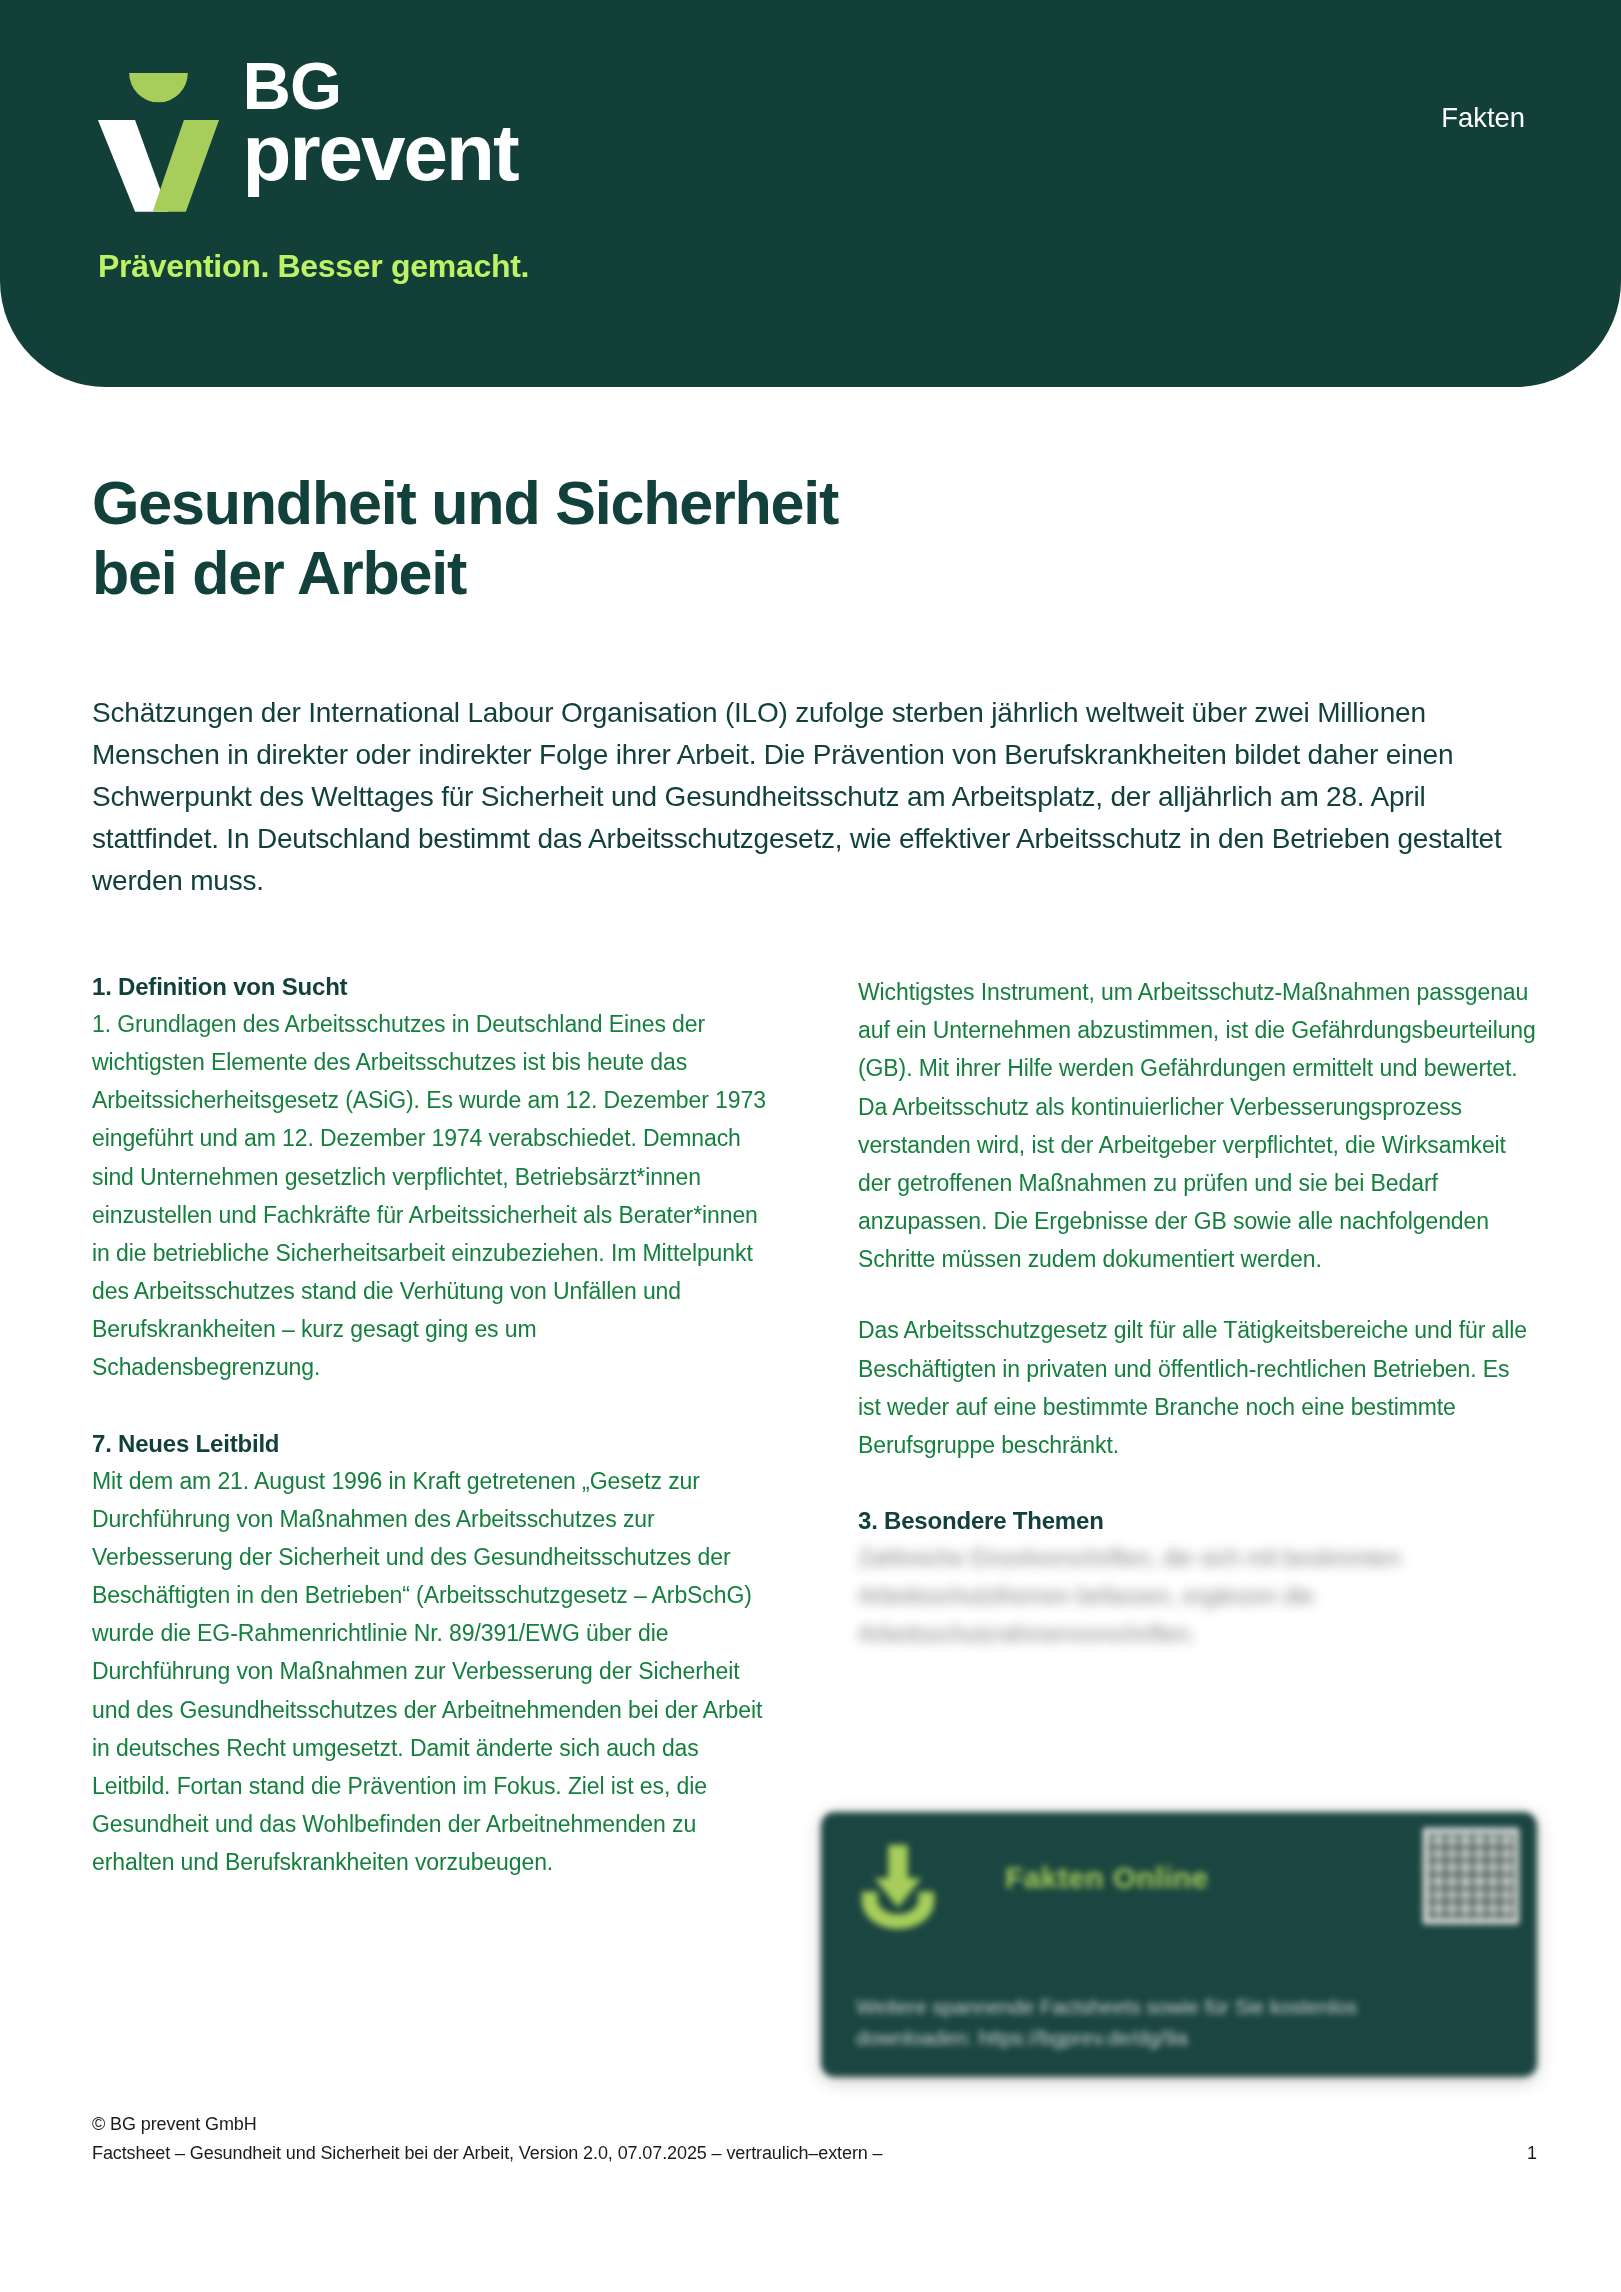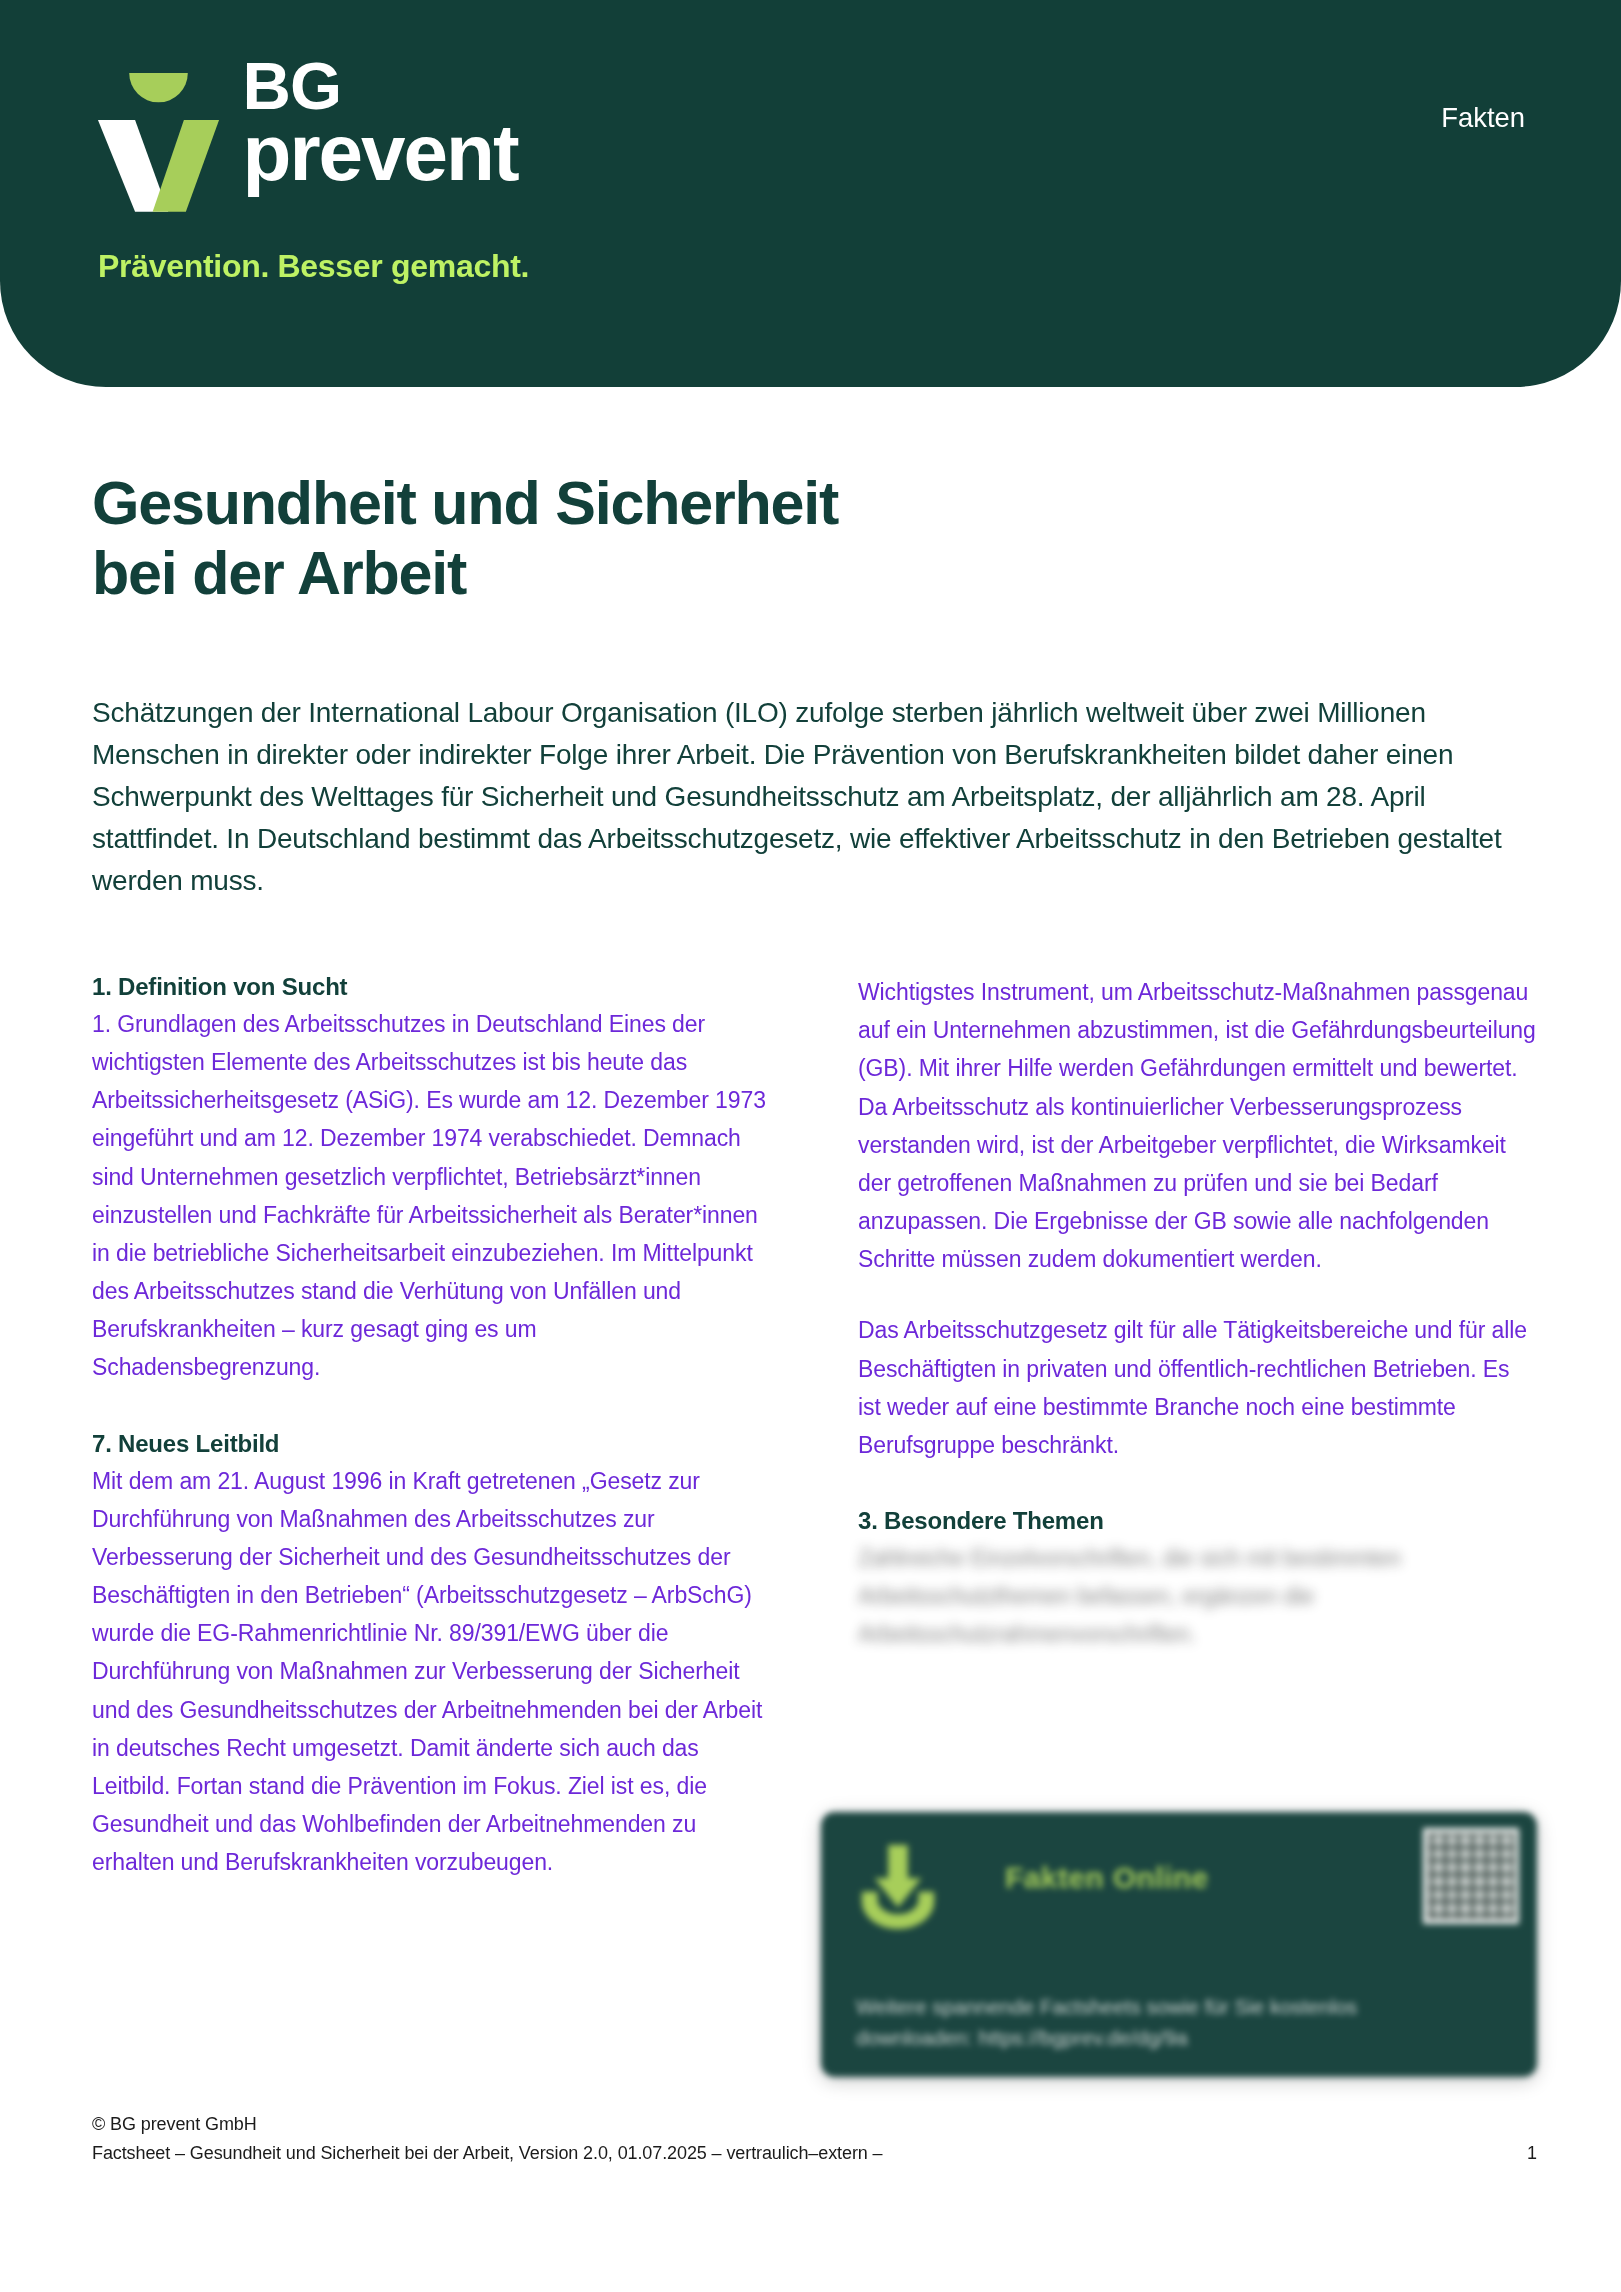--- a/index.html
+++ b/index.html
@@ -136,21 +136,21 @@
     font-size: 24px;
     font-weight: 700;
     color: #12403a;
     margin-bottom: 3.9px;
     letter-spacing: -0.2px;
   }
 
   .body-text {
     font-size: 23px;
     line-height: 1.66;
-    color: #6d28d9;
+    color: #15803d;
     letter-spacing: -0.1px;
   }
 
   .body-text + .sec-head { margin-top: 43px; }
   .body-text + .body-text { margin-top: 33px; }
 
   .blurred-text {
     font-size: 23px;
     line-height: 1.66;
     color: #1b1b1b;
@@ -306,19 +306,19 @@
     <div class="cta-title">Fakten Online</div>
     <div class="cta-qr">
       <div class="cta-qr-inner"></div>
     </div>
     <div class="cta-body">Weitere spannende Factsheets sowie für Sie kostenlos downloaden: https://bgprev.de/dg/9a</div>
   </div>
 
   <div class="footer">
     <div>© BG prevent GmbH</div>
     <div class="footer-row">
-      <span>Factsheet – Gesundheit und Sicherheit bei der Arbeit, Version 2.0, 01.07.2025 – vertraulich–extern –</span>
+      <span>Factsheet – Gesundheit und Sicherheit bei der Arbeit, Version 2.0, 07.07.2025 – vertraulich–extern –</span>
       <span>1</span>
     </div>
   </div>
 
 </div>
 
 
 </body></html>

